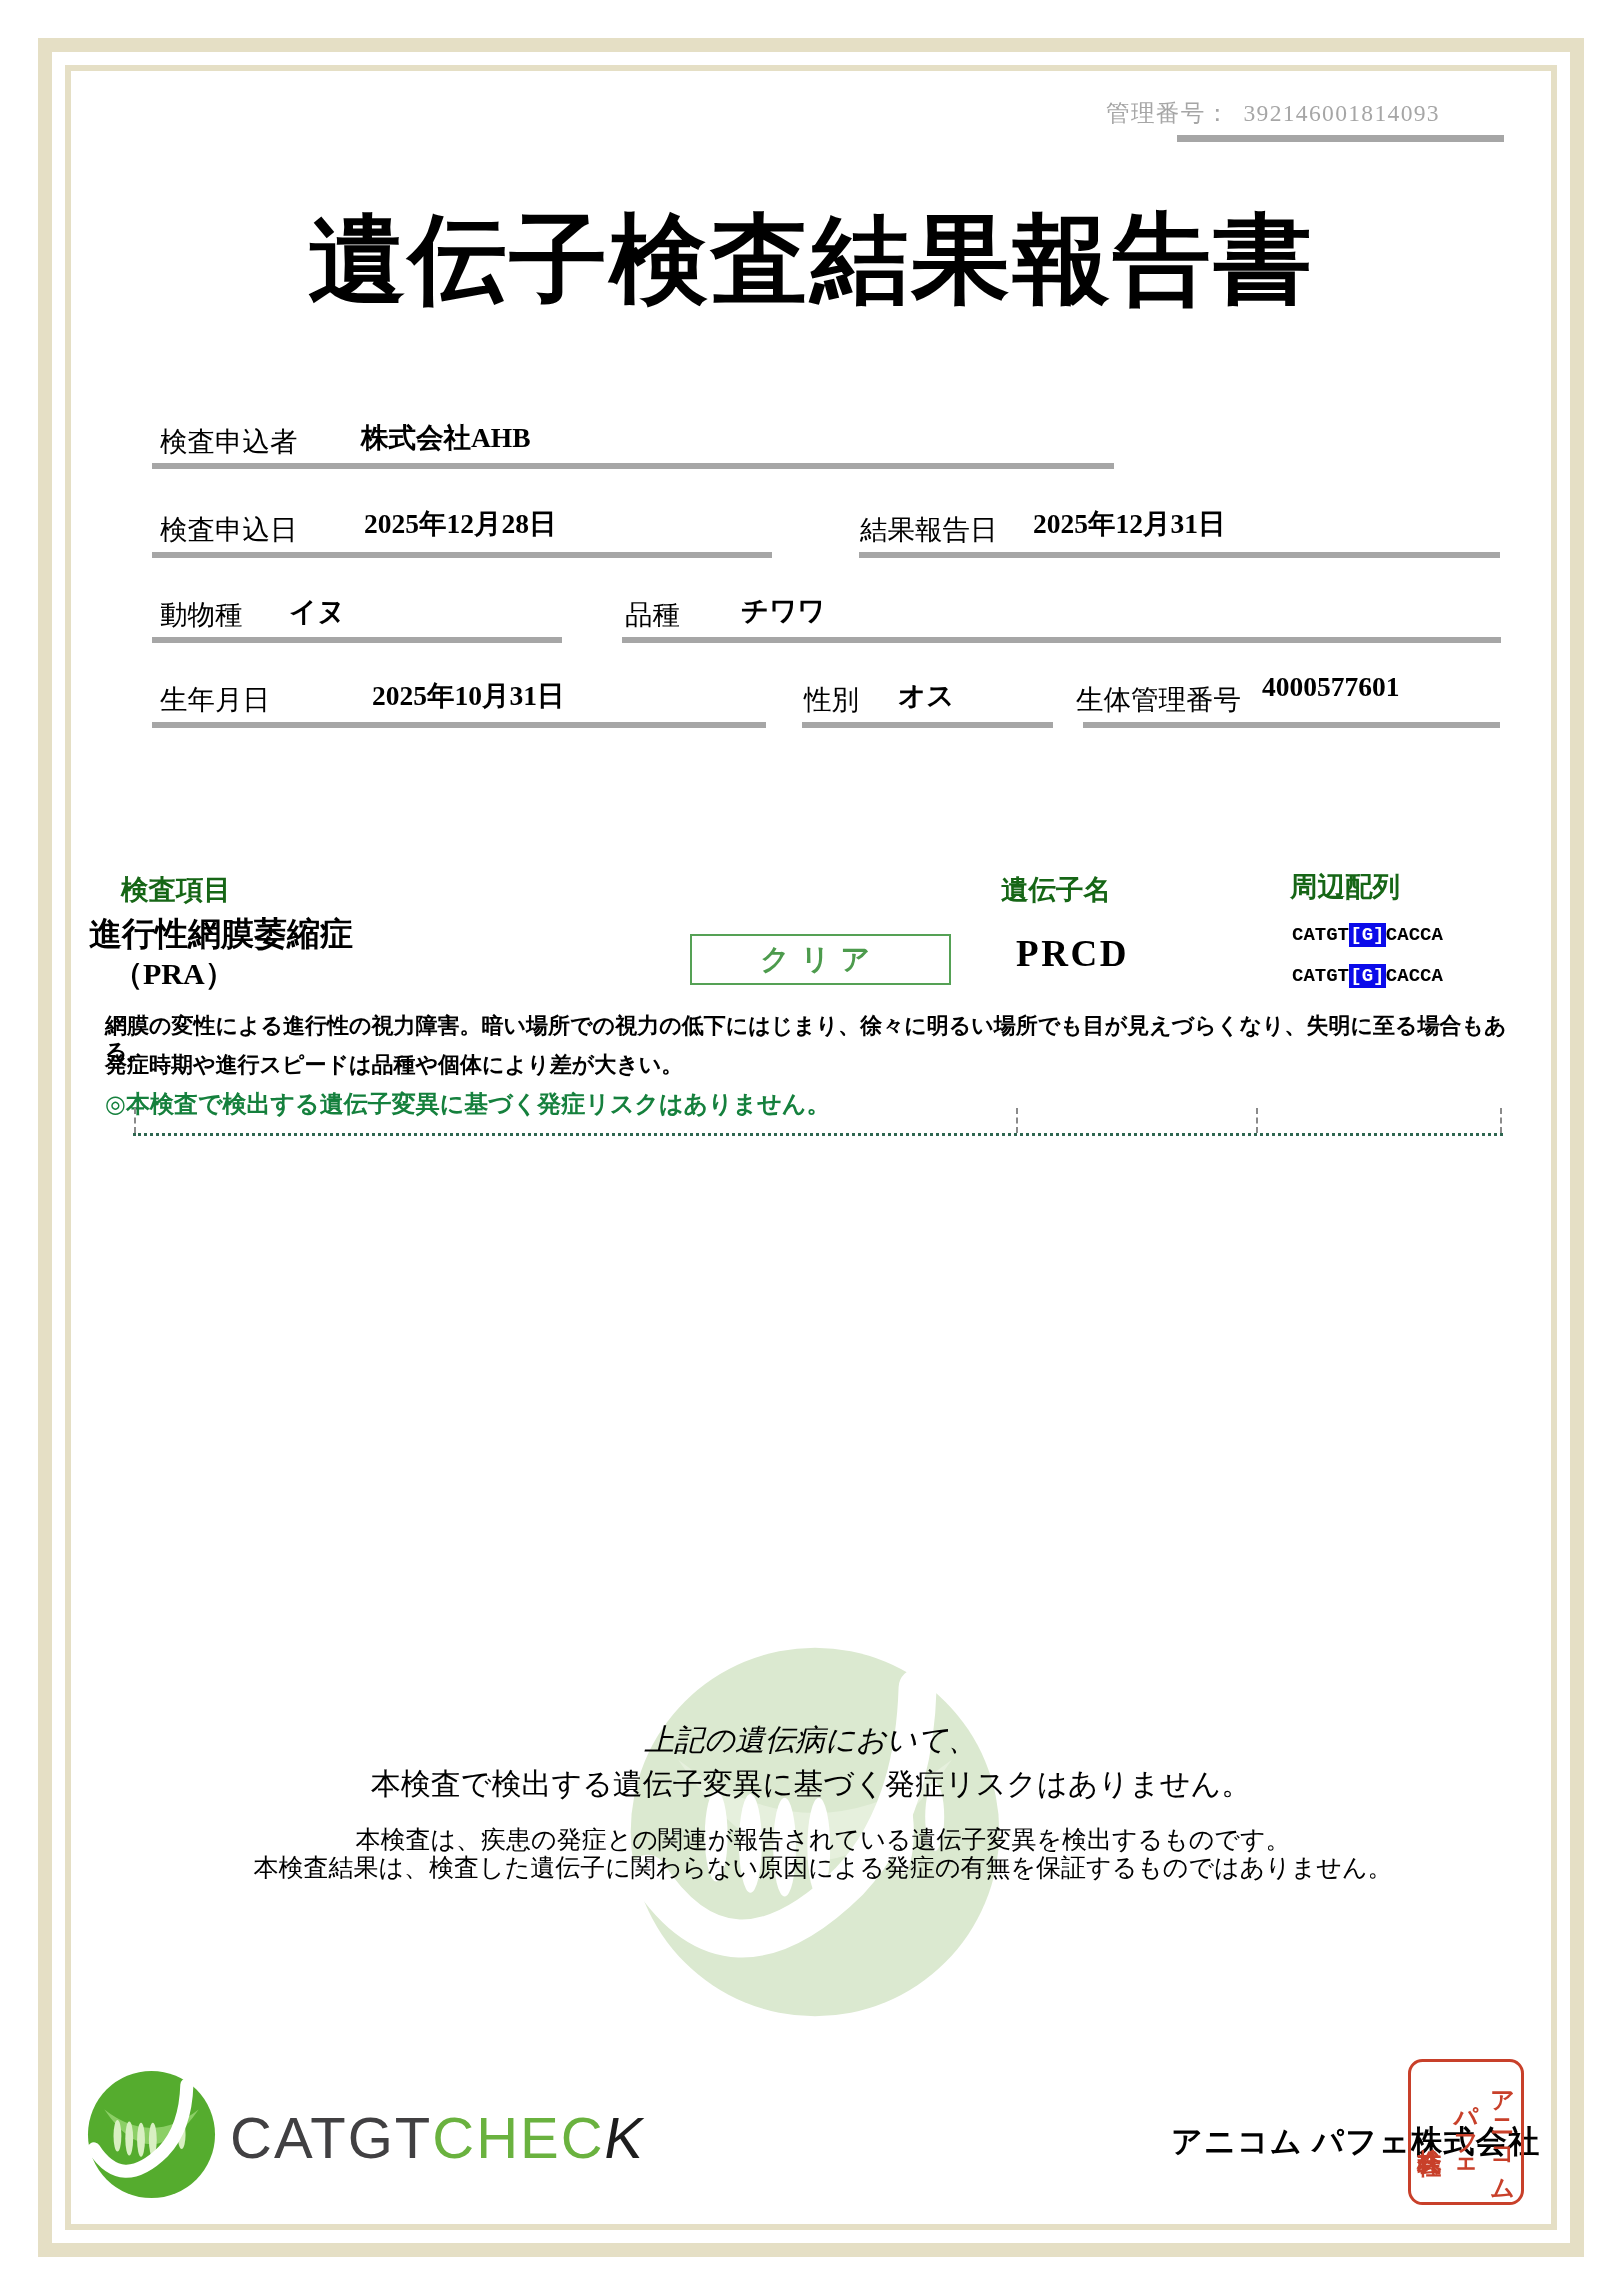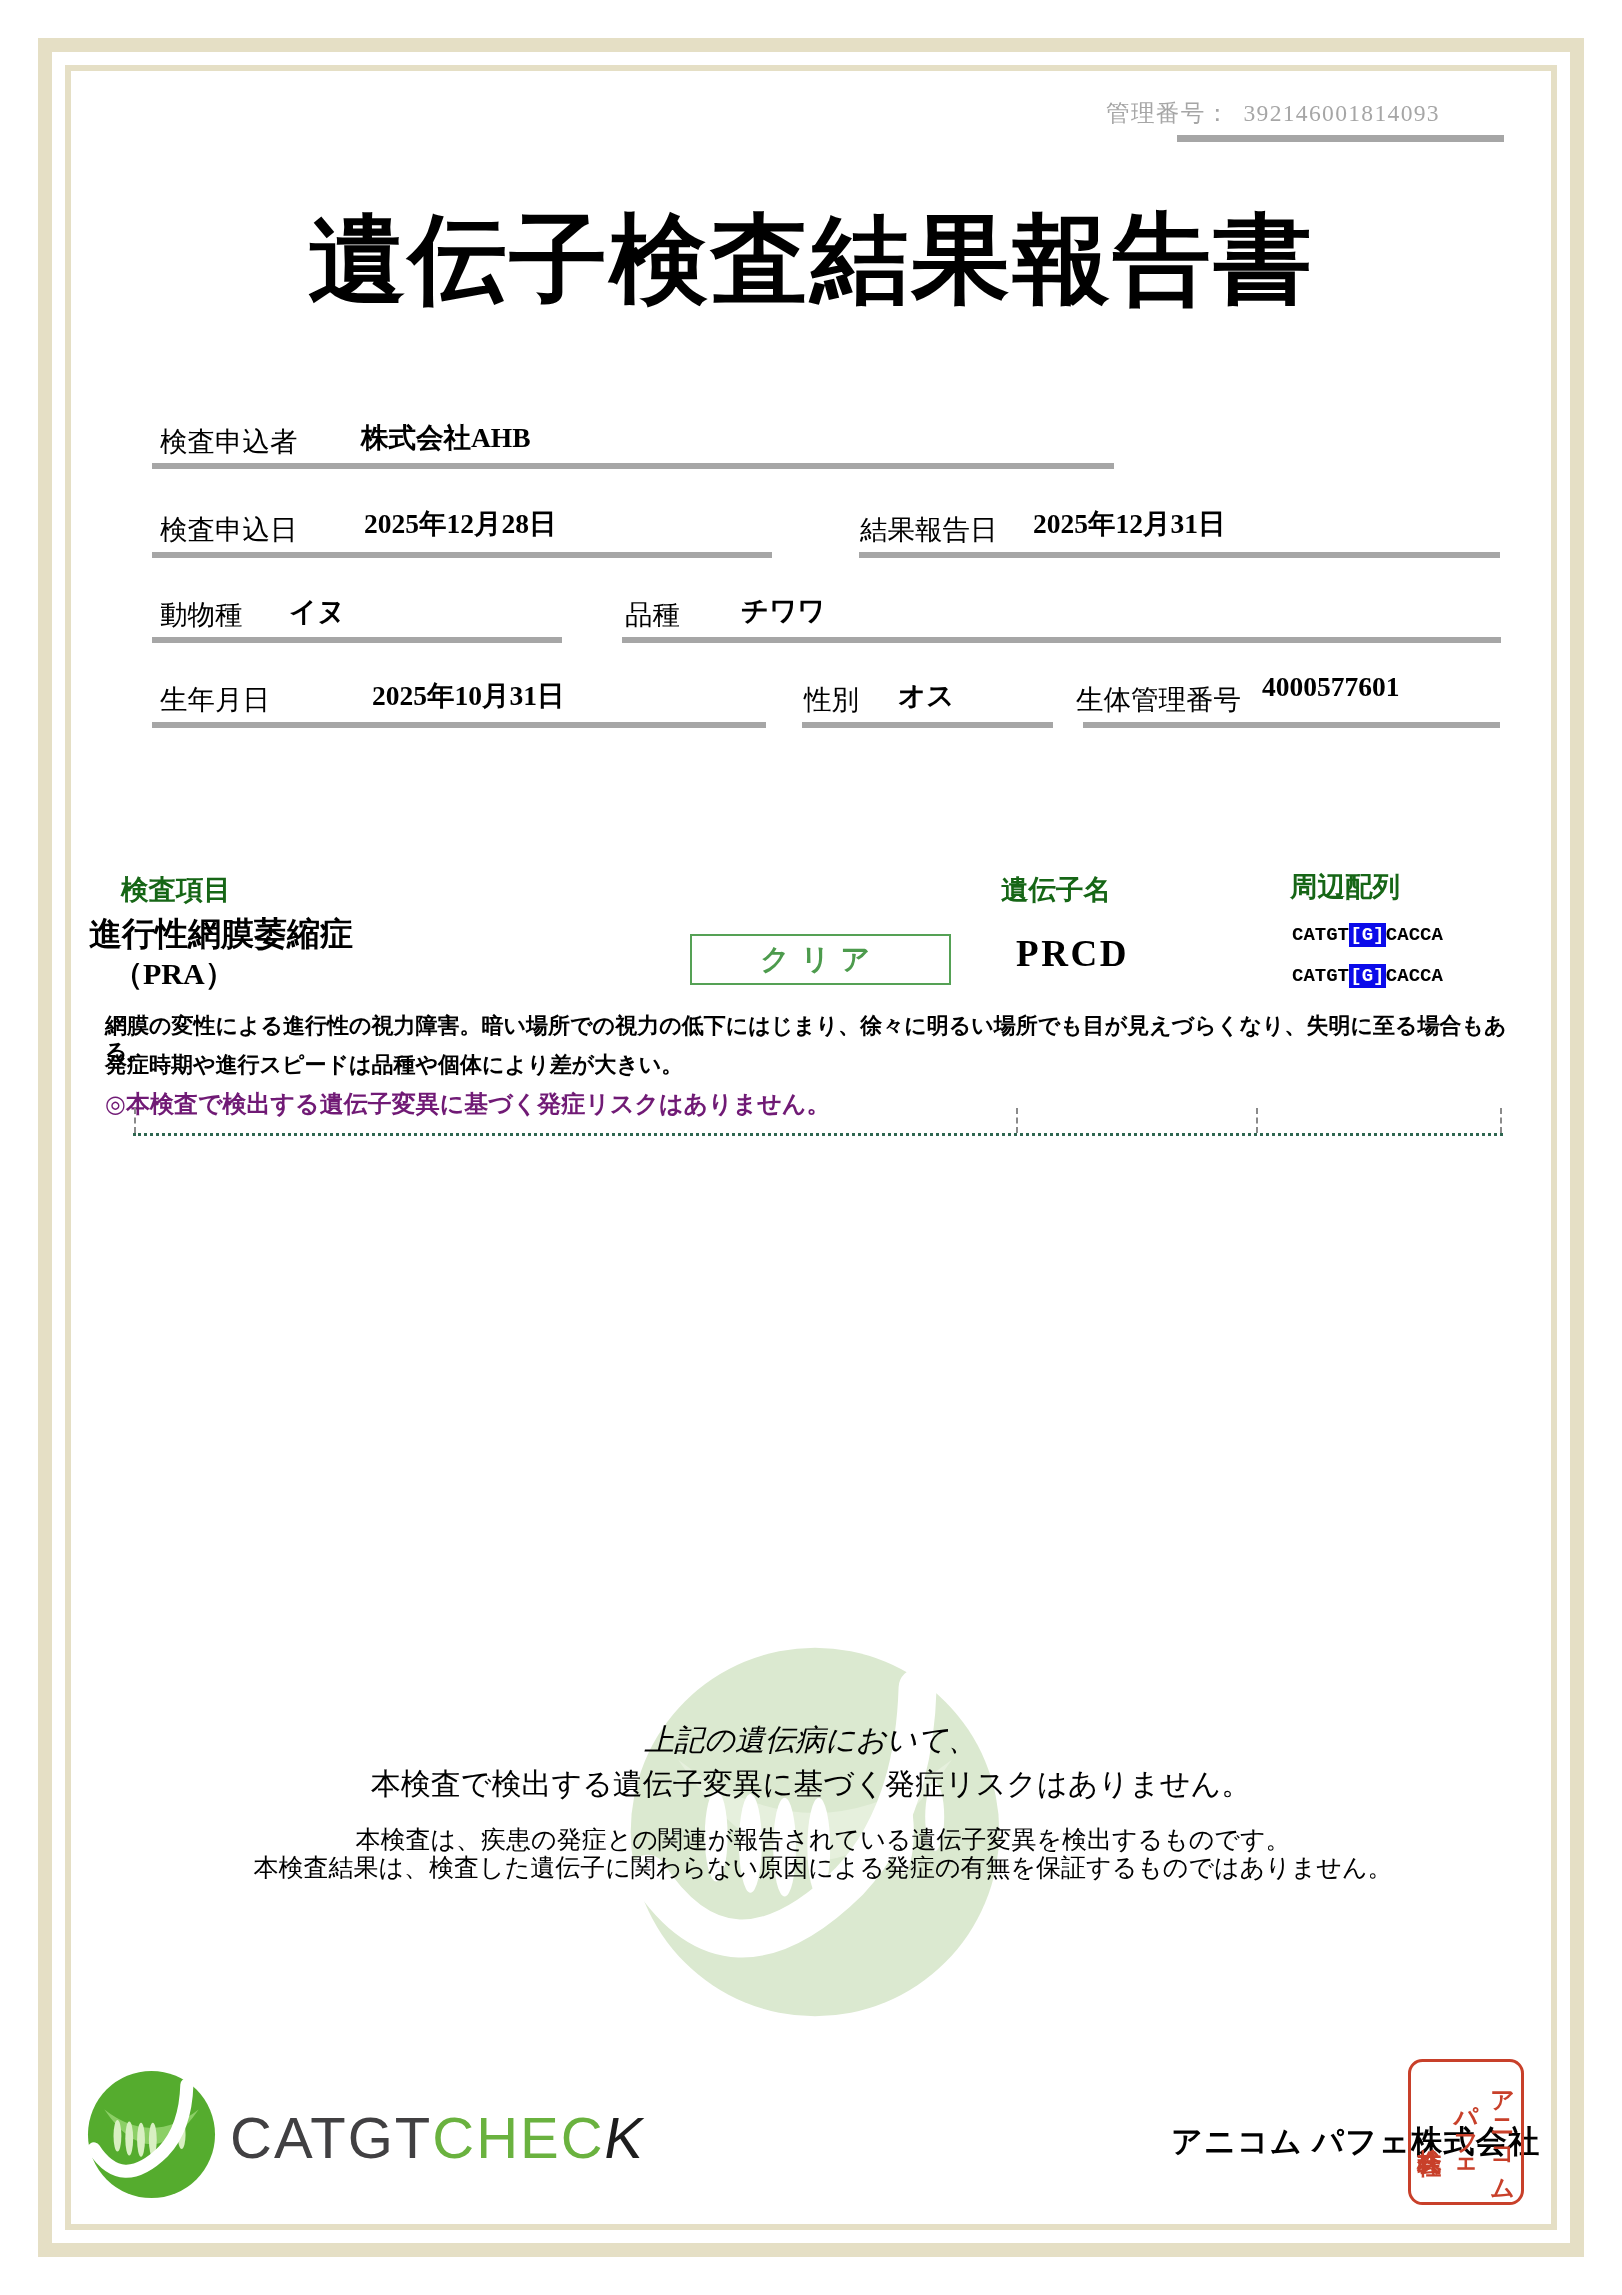--- a/index.html
+++ b/index.html
@@ -22,21 +22,21 @@
   .green-h{font-size:27.5px;font-weight:bold;color:#166616;}
   .item-name{left:89px;top:915px;font-size:33px;font-weight:bold;line-height:38px;}
   .item-sub{left:113px;top:954px;font-size:30px;font-weight:bold;}
   .result-box{left:690px;top:934px;width:257px;height:47px;border:2.6px solid #55a155;
               display:flex;align-items:center;justify-content:center;}
   .result-text{font-size:29px;color:#4d9b4d;letter-spacing:10.5px;font-weight:bold;}
   .gene-name{left:1016px;top:932px;font-size:37px;letter-spacing:2.6px;font-weight:bold;}
   .seq{font-family:"Liberation Mono","DejaVu Sans Mono",monospace;font-size:19px;font-weight:bold;letter-spacing:0px;}
   .seq .variant{background:#0b0bea;color:#ffffff;padding:0.7px 1.3px;}
   .desc{left:105px;width:1427px;font-size:22px;font-weight:bold;line-height:26px;}
-  .risk-note{left:105px;top:1088px;font-size:24px;font-weight:bold;color:#701a75;}
+  .risk-note{left:105px;top:1088px;font-size:24px;font-weight:bold;color:#15803d;}
   
   .dot-bottom{left:133px;top:1133px;width:1370px;border-top:3.3px dotted #2e6650;}
   .vsep{top:1108px;height:25px;width:0px;border-left:2px dashed #8a8a8a;}
   
   .sum1{left:0;top:1720px;width:1622px;text-align:center;font-family:"Liberation Sans","DejaVu Sans",sans-serif;font-size:30px;font-style:italic;}
   .sum2{left:0;top:1764px;width:1622px;text-align:center;font-family:"Liberation Sans","DejaVu Sans",sans-serif;font-size:30px;}
   .note{left:12px;width:1622px;text-align:center;font-family:"Liberation Sans","DejaVu Sans",sans-serif;font-size:25px;}
   
   .watermark{left:625px;top:1642px;width:380px;height:380px;z-index:0;}
   .content{position:relative;z-index:1;}

